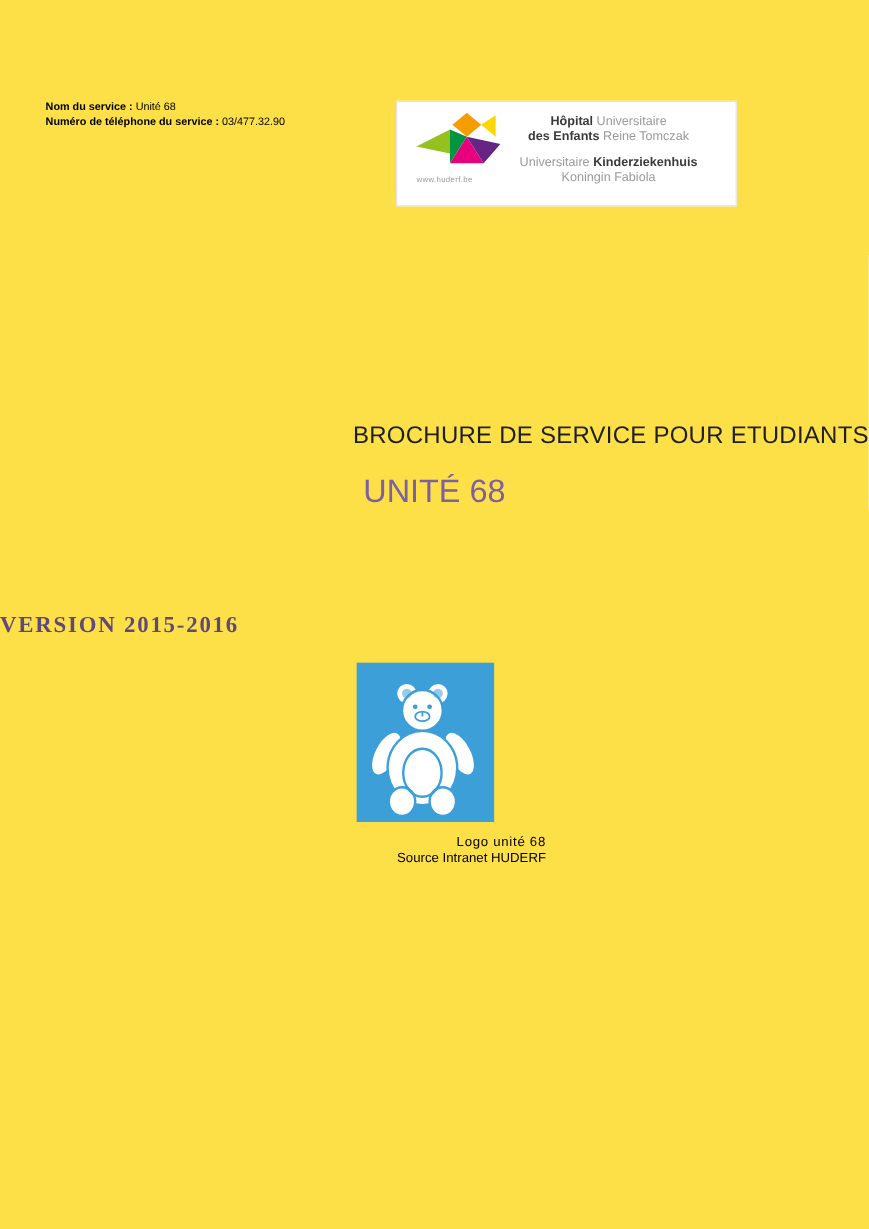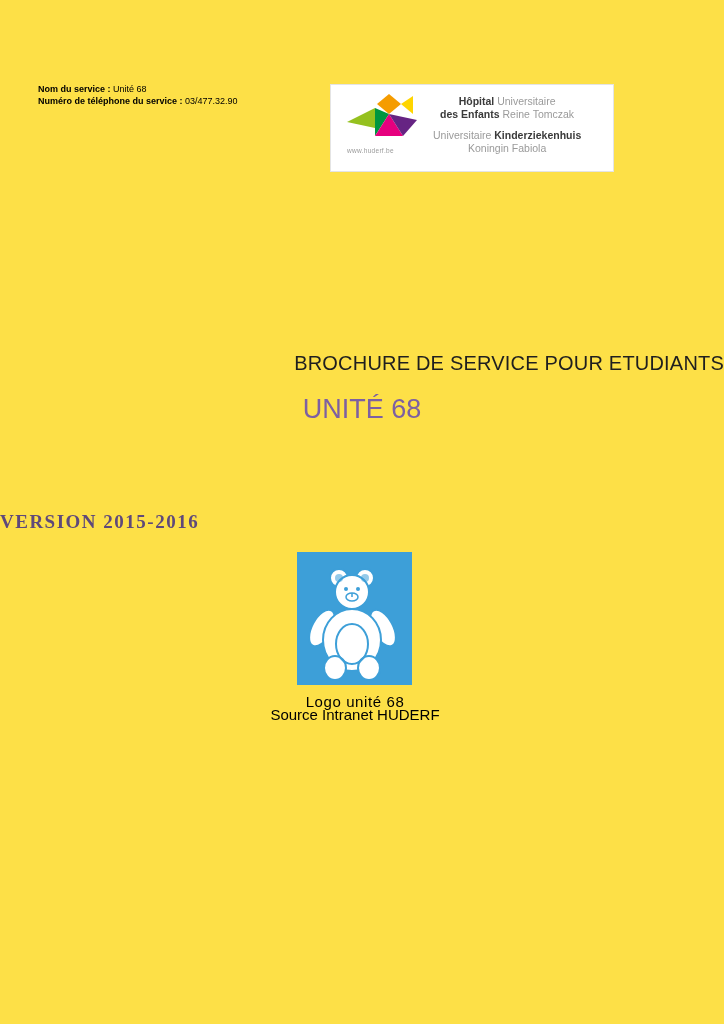--- a/index.html
+++ b/index.html
@@ -99,22 +99,22 @@
     top: 552px;
     width: 115px;
     height: 133px;
   }
   .unit-logo svg { display: block; }
   .unit-caption {
     position: absolute;
     left: 255px;
     top: 696px;
     width: 200px;
-    text-align: center;
-    font-size: 15px;
+    text-align: right;
+    font-size: 11px;
     line-height: 12.5px;
     color: #000000;
   }
   .unit-caption .c1 { letter-spacing: 0.6px; }
 </style>
 </head>
 <body>
 
 <div class="page">
 

